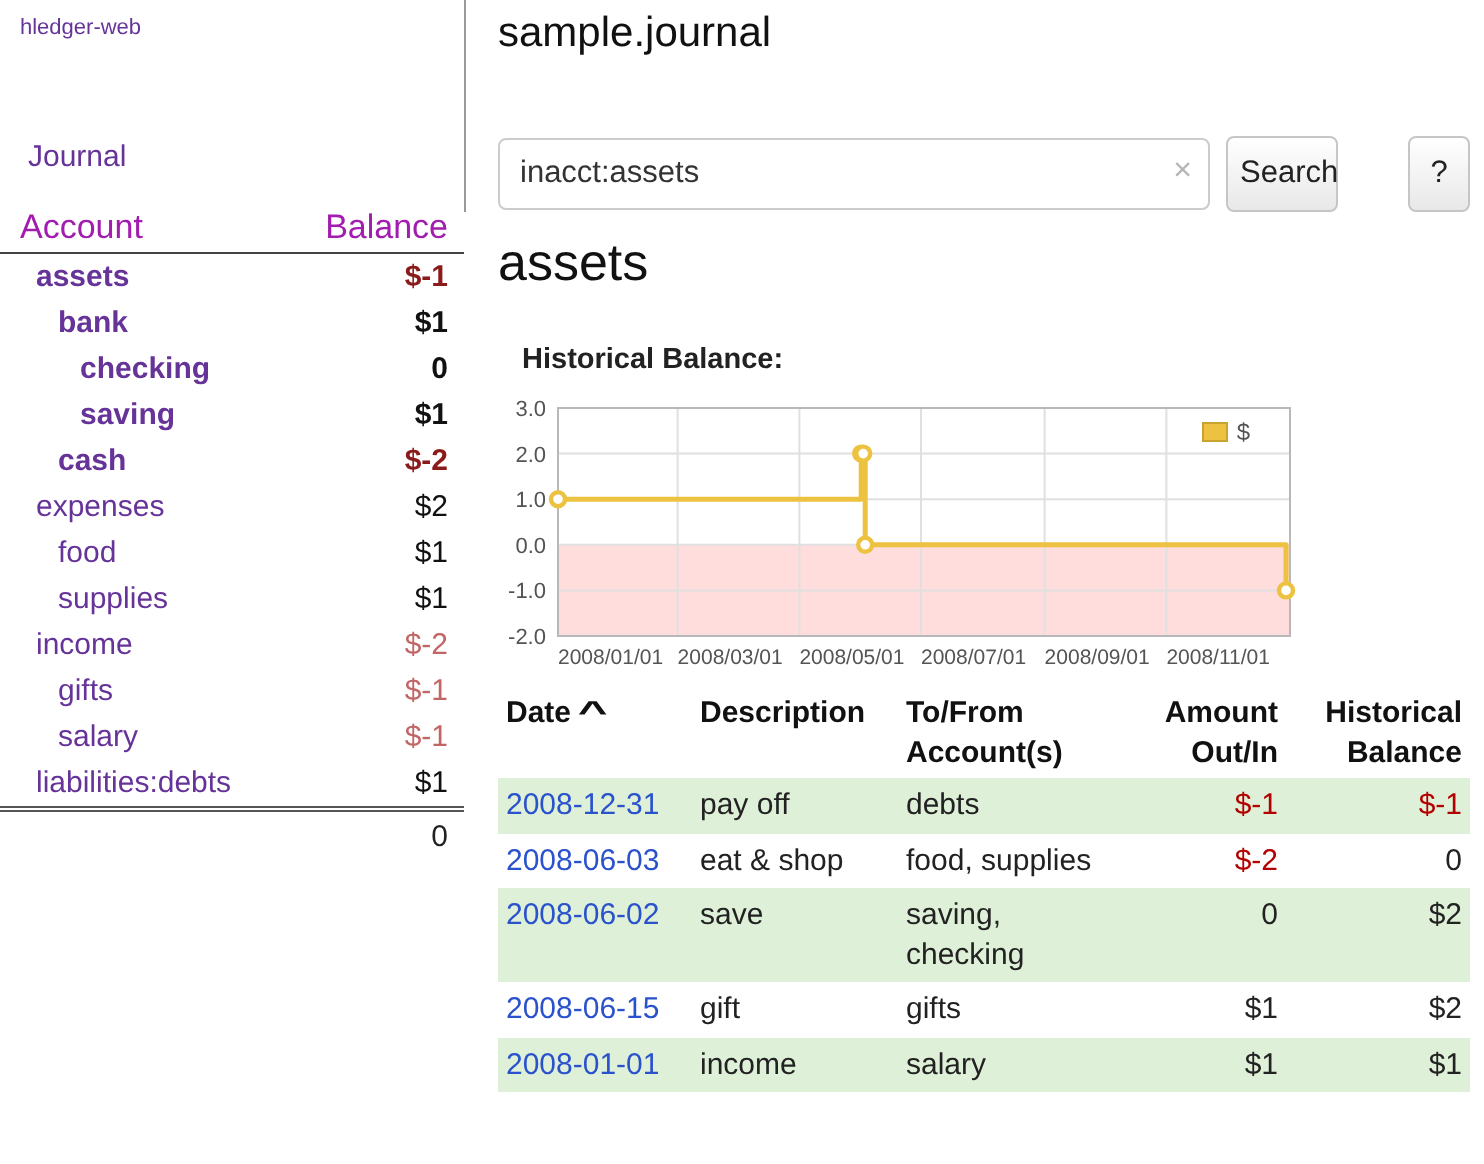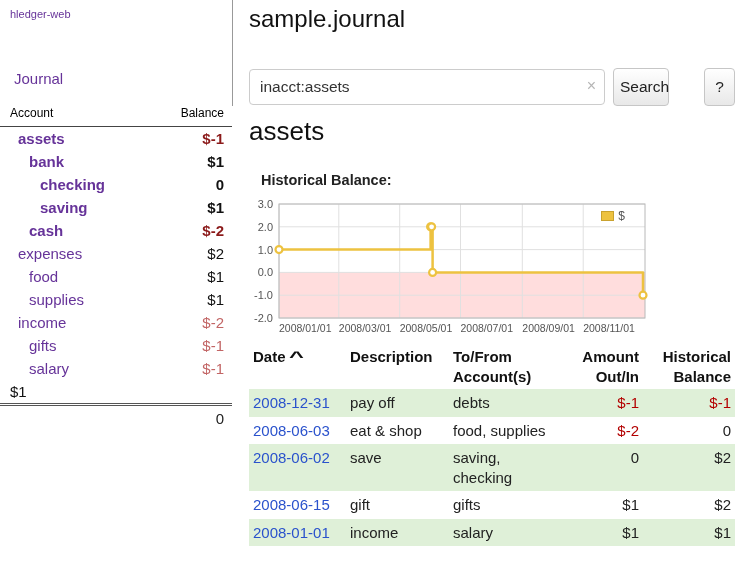--- a/index.html
+++ b/index.html
@@ -13,35 +13,35 @@
 
   
   .sidebar { position:absolute; left:0; top:0; width:232px; }
   .brand { position:absolute; left:10px; top:8px; color:#663399; font-size:11px; }
   .journal-link { position:absolute; left:14px; top:70px; color:#663399; font-size:15px; }
   .vline { position:absolute; left:232px; top:0; width:1px; height:106px; background:#999; }
 
   .accounts { position:absolute; left:0; top:102px; width:232px; }
   .acct-header { display:flex; justify-content:space-between;
     padding:4px 8px 5px 10px; border-bottom:1px solid #444;
-    font-size:12px; line-height:15px; color:#000000; }
+    font-size:17px; line-height:15px; color:#a21caf; }
   .acct-row { display:flex; justify-content:space-between;
     padding:3px 8px 3px 10px; font-size:15px; line-height:17px; }
   .acct-row.bold { font-weight:bold; }
   .acct-name { color:#663399; }
   .ind1 { padding-left:8px; } .ind2 { padding-left:19px; } .ind3 { padding-left:30px; }
   .acct-bal { color:#111; }
   .acct-bal.strong { color:#8b1a1a; }
   .acct-bal.soft { color:#c26565; }
   .acct-total { border-top:3px double #555; padding:4px 8px 3px;
     text-align:right; font-size:15px; }
 
   
   .main { position:absolute; left:249px; top:0; width:486px; height:582px; }
-  h1.page-title { margin:0; padding-top:5px; font-size:24px; font-weight:500; color:#111; }
+  h1.page-title { margin:0; padding-top:5px; font-size:21px; font-weight:500; color:#111; }
 
   .search-row { position:absolute; left:0; top:68px; width:486px; height:38px; }
   .search-box { position:absolute; left:0; top:1px; width:356px; height:48px; }
   .search-box input { width:100%; height:36px; border:1px solid #ccc; border-radius:4px;
     padding:0 28px 0 10px; font-size:15.5px; color:#333;
     font-family:"Liberation Sans", sans-serif; outline:none; }
   .clear { position:absolute; right:9px; top:8px; color:#b5b5b5; font-size:16px;
     line-height:18px; cursor:pointer; }
   .btn { position:absolute; top:0; height:38px; border:1px solid #c6c6c6; border-radius:4px;
     background:linear-gradient(#ffffff,#e8e8e8); font-size:15.5px; color:#222;
@@ -125,20 +125,21 @@
         </div>
         <div class="acct-row">
           <a href="#" class="acct-name ind2">gifts</a>
           <span class="acct-bal soft">$-1</span>
         </div>
         <div class="acct-row">
           <a href="#" class="acct-name ind2">salary</a>
           <span class="acct-bal soft">$-1</span>
         </div>
         <div class="acct-row">
+          <a href="#" class="acct-name ind1">liabilities:debts</a>
           <span class="acct-bal">$1</span>
         </div>
       </div>
     <div class="acct-total">
       <span>0</span>
     </div>
   </div>
 </div>
 <div class="vline"></div>
 

